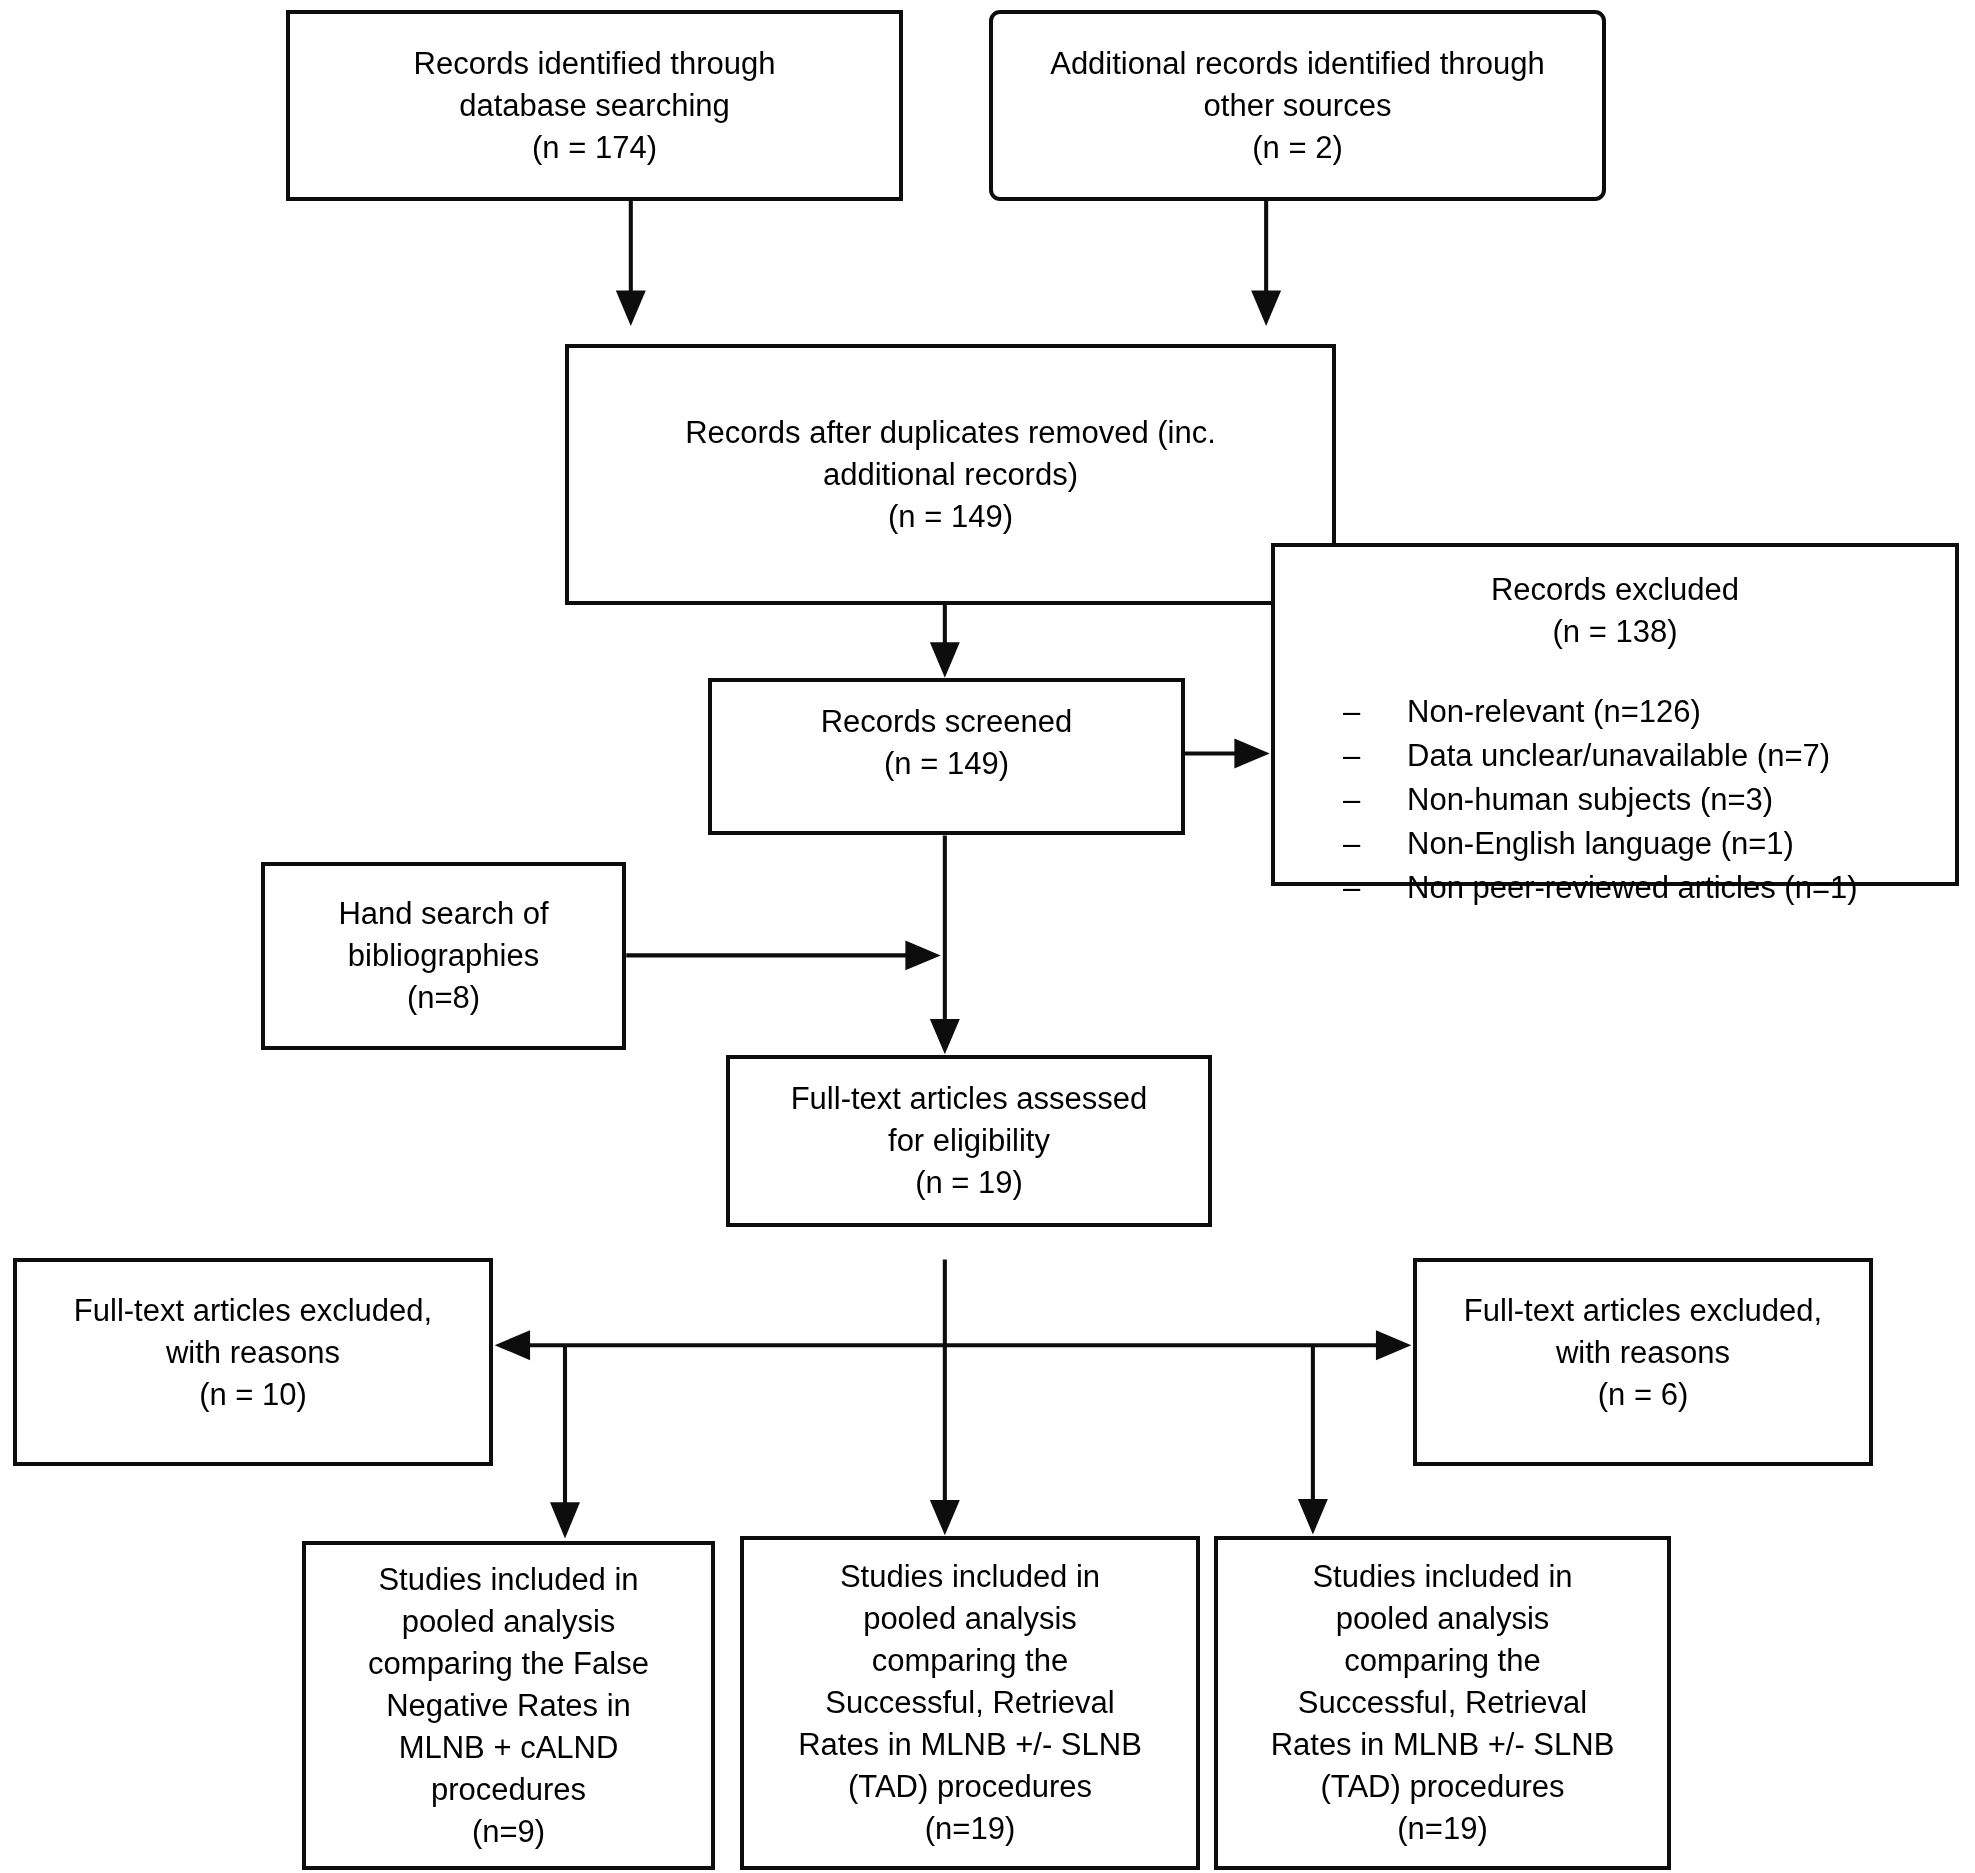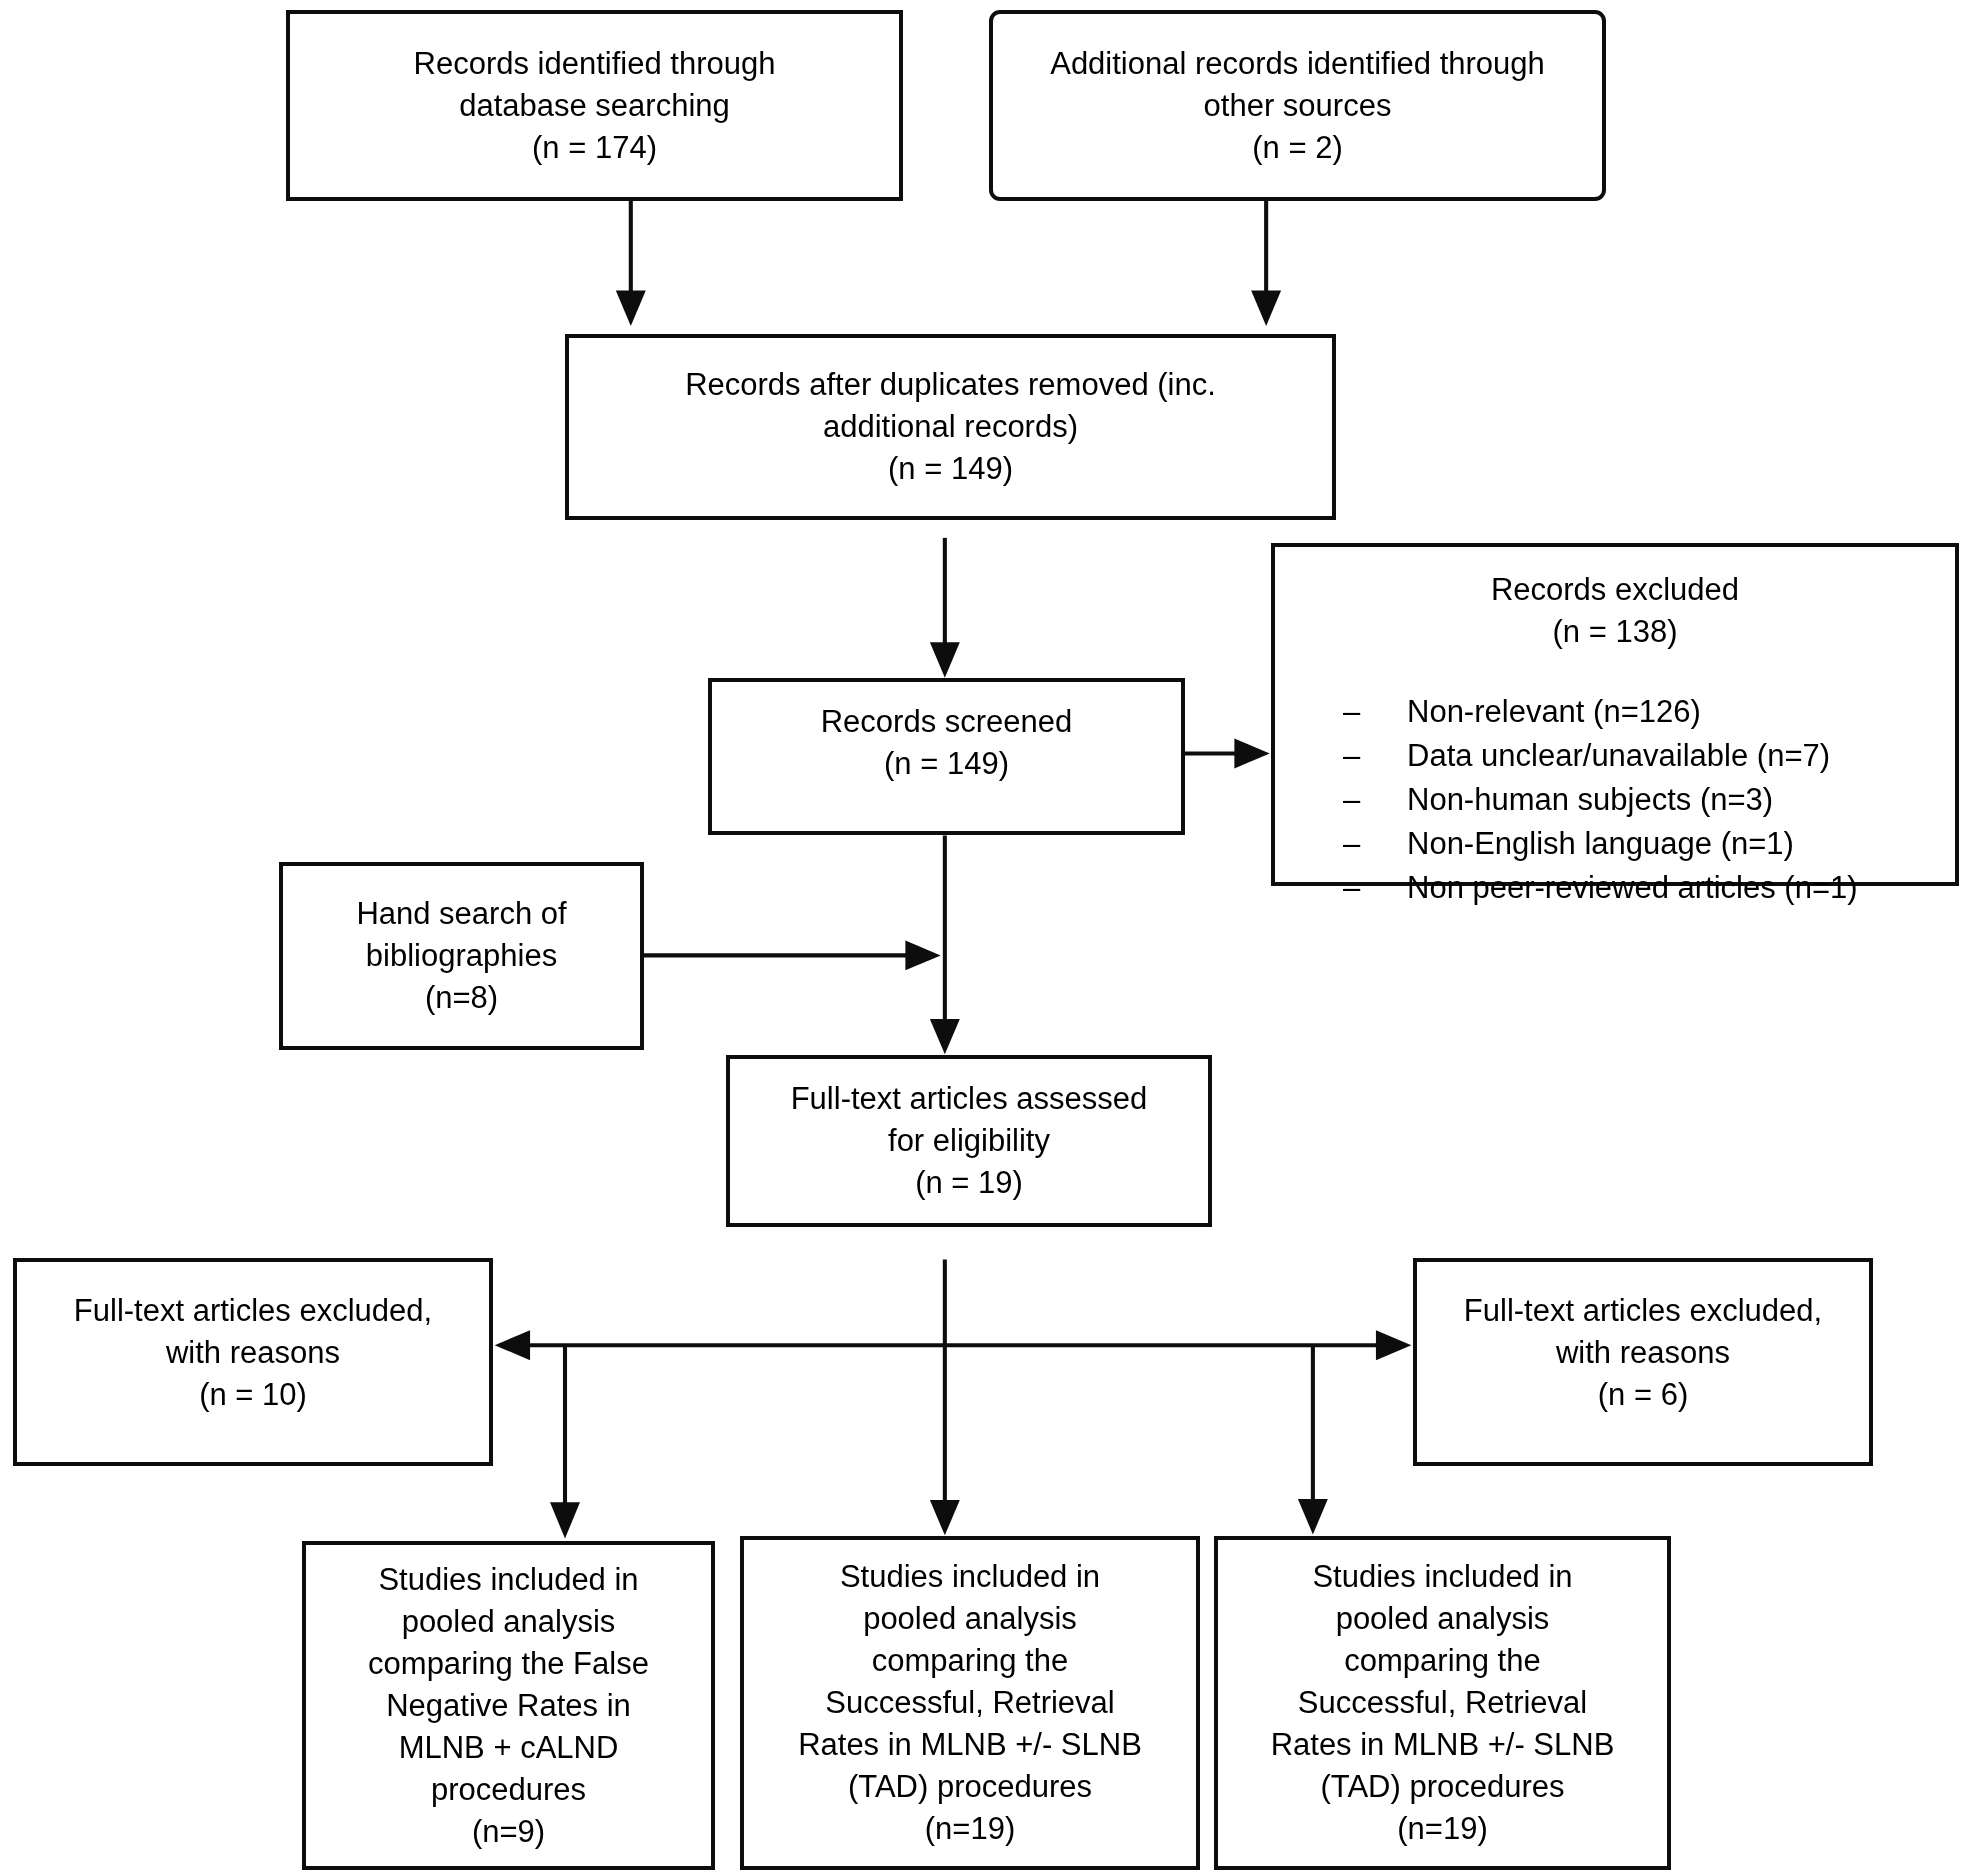--- a/index.html
+++ b/index.html
@@ -140,21 +140,21 @@
 database searching
 (n = 174)</div>
   </div>
 
   <div class="fbox" style="left:989px; top:10.4px; width:617px; height:191px;border-radius:11px;">
     <div class="box-text">Additional records identified through
 other sources
 (n = 2)</div>
   </div>
 
-  <div class="fbox" style="left:565px; top:334px; width:771px; height:186px;">
+  <div class="fbox" style="left:565px; top:344px; width:771px; height:261px;">
     <div class="box-text">Records after duplicates removed (inc.
 additional records)
 (n = 149)</div>
   </div>
 
   <div class="fbox" style="left:708px; top:678px; width:477px; height:157px;">
     <div class="box-text" style="margin-bottom:27px;">Records screened
 (n = 149)</div>
   </div>
 
@@ -180,21 +180,21 @@
           <span class="bullet-text">Non-English language (n=1)</span>
         </div>
         <div class="bullet-row">
           <span class="bullet-dash">–</span>
           <span class="bullet-text">Non peer-reviewed articles (n=1)</span>
         </div>
       </div>
     </div>
   </div>
 
-  <div class="fbox" style="left:279px; top:862px; width:365px; height:188px;">
+  <div class="fbox" style="left:261px; top:862px; width:365px; height:188px;">
     <div class="box-text">Hand search of
 bibliographies
 (n=8)</div>
   </div>
 
   <div class="fbox" style="left:726px; top:1055px; width:486px; height:172px;">
     <div class="box-text">Full-text articles assessed
 for eligibility
 (n = 19)</div>
   </div>

